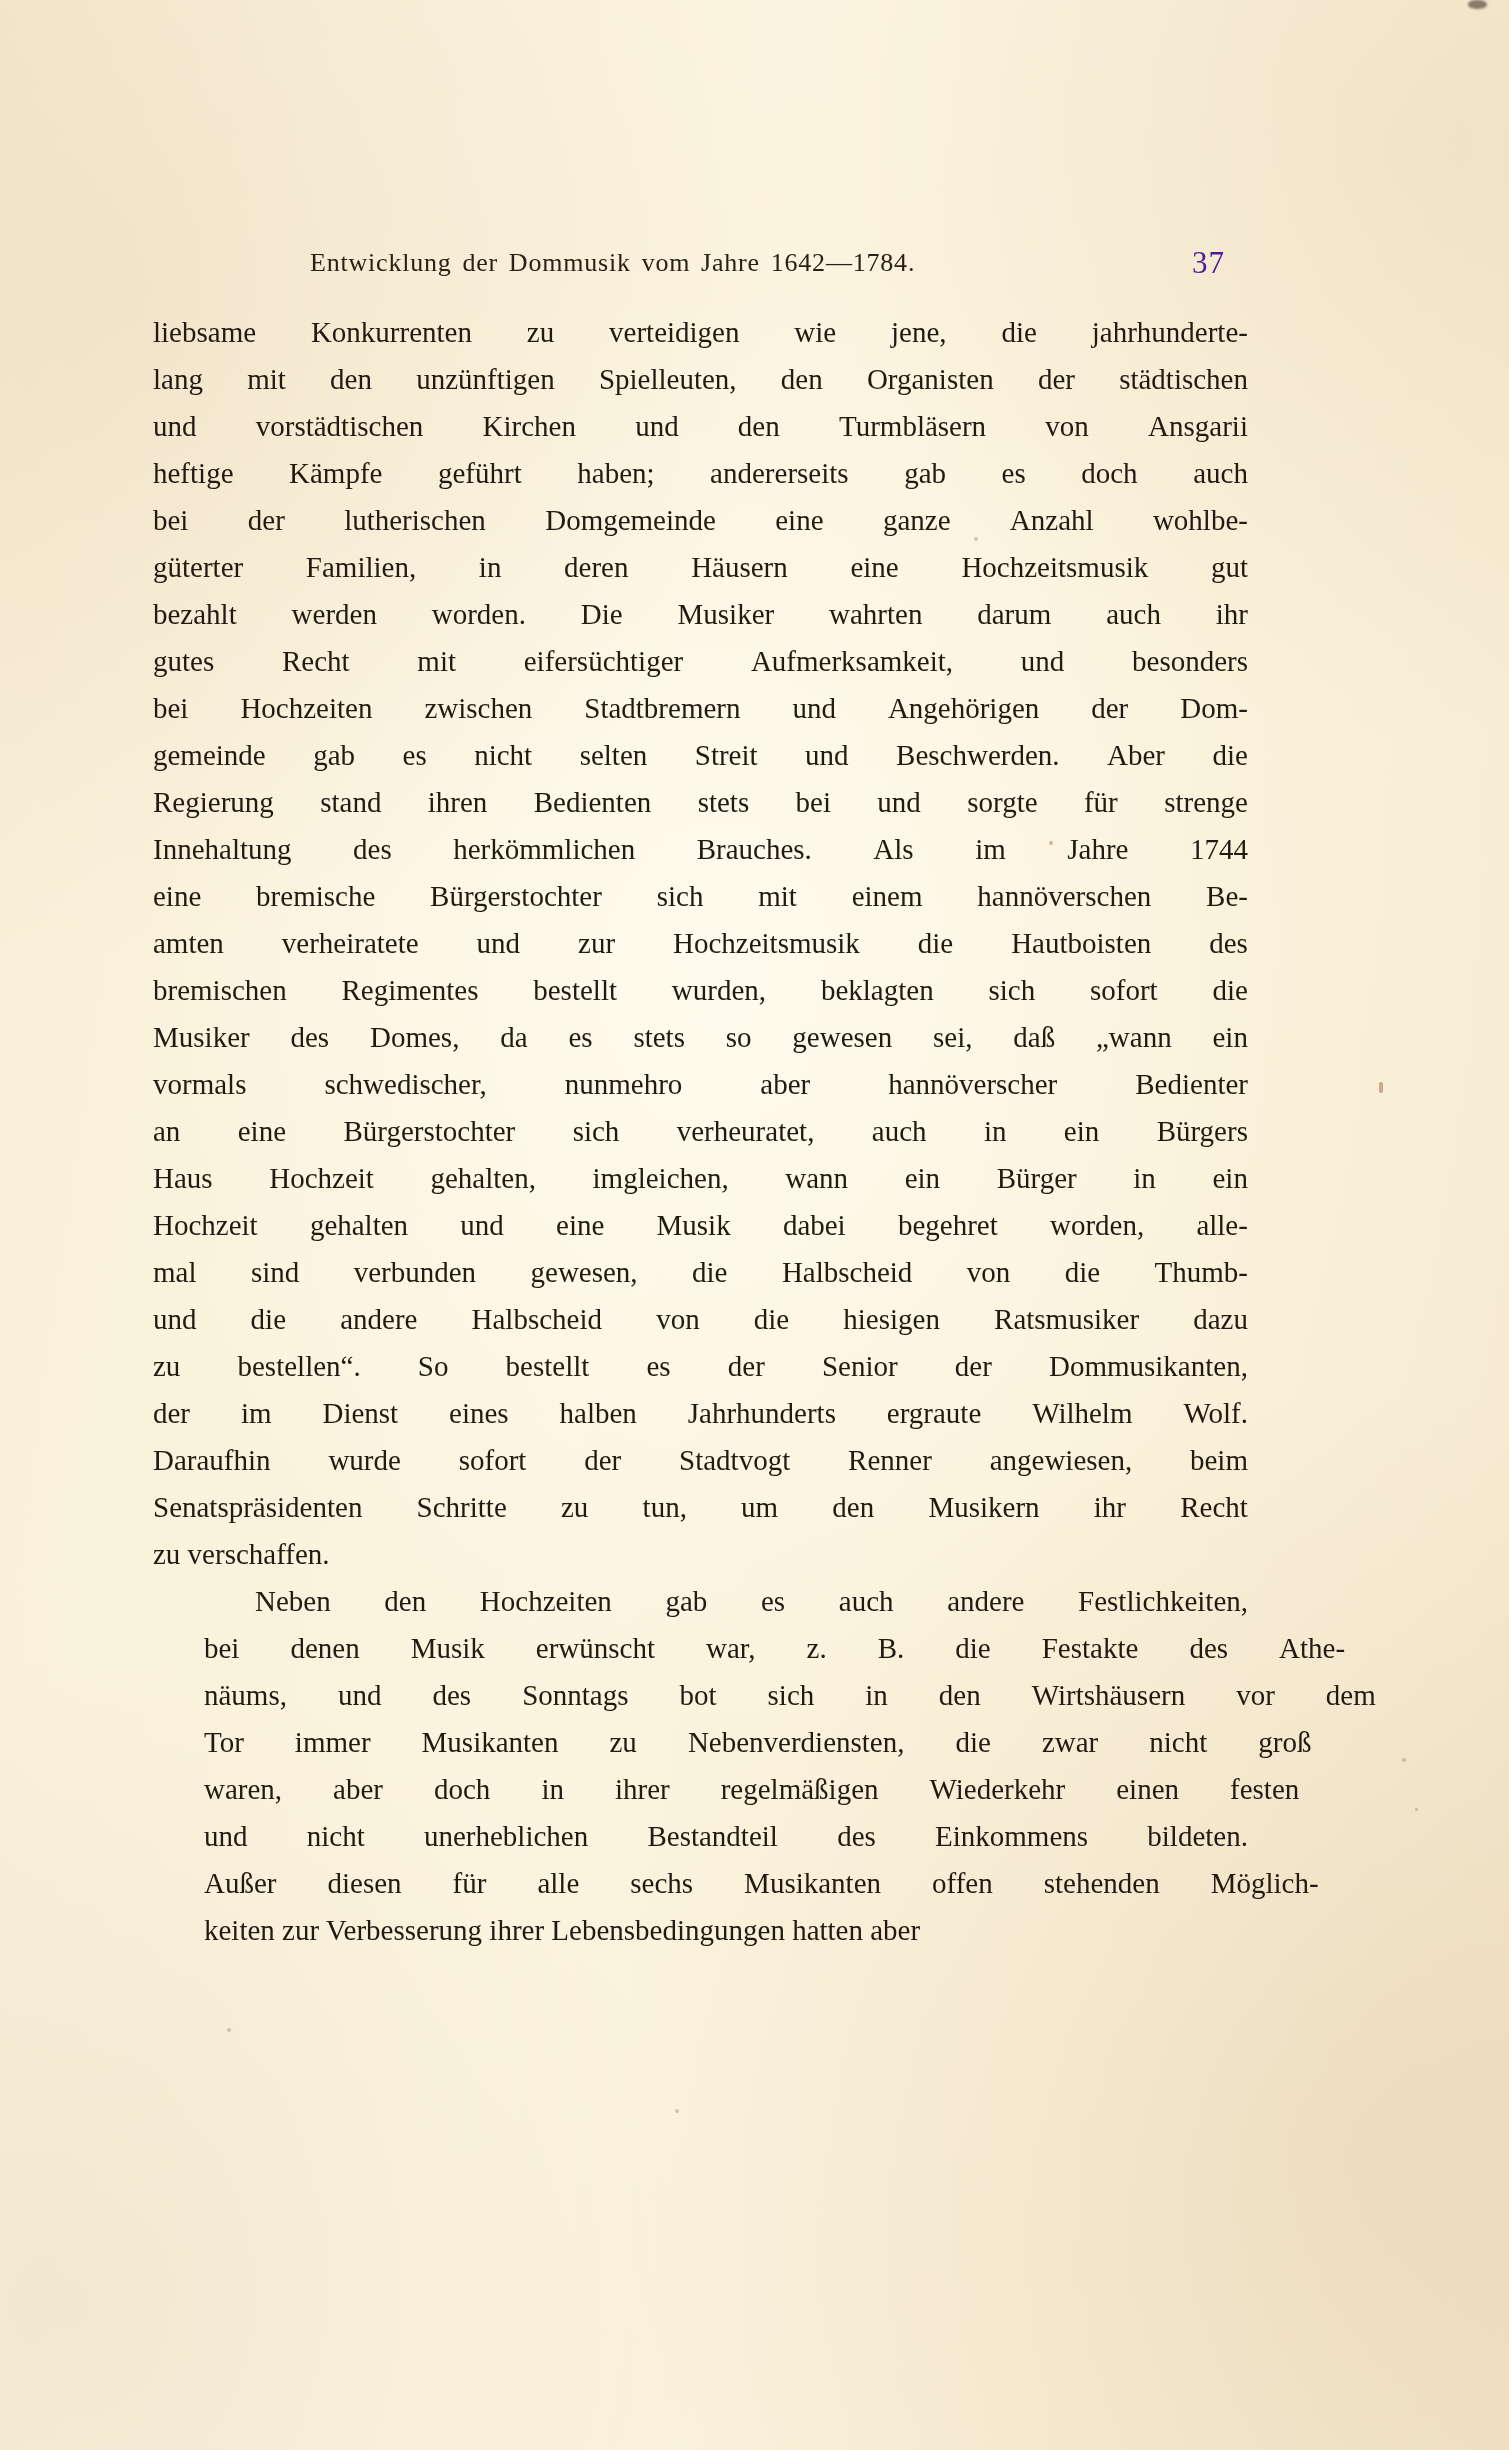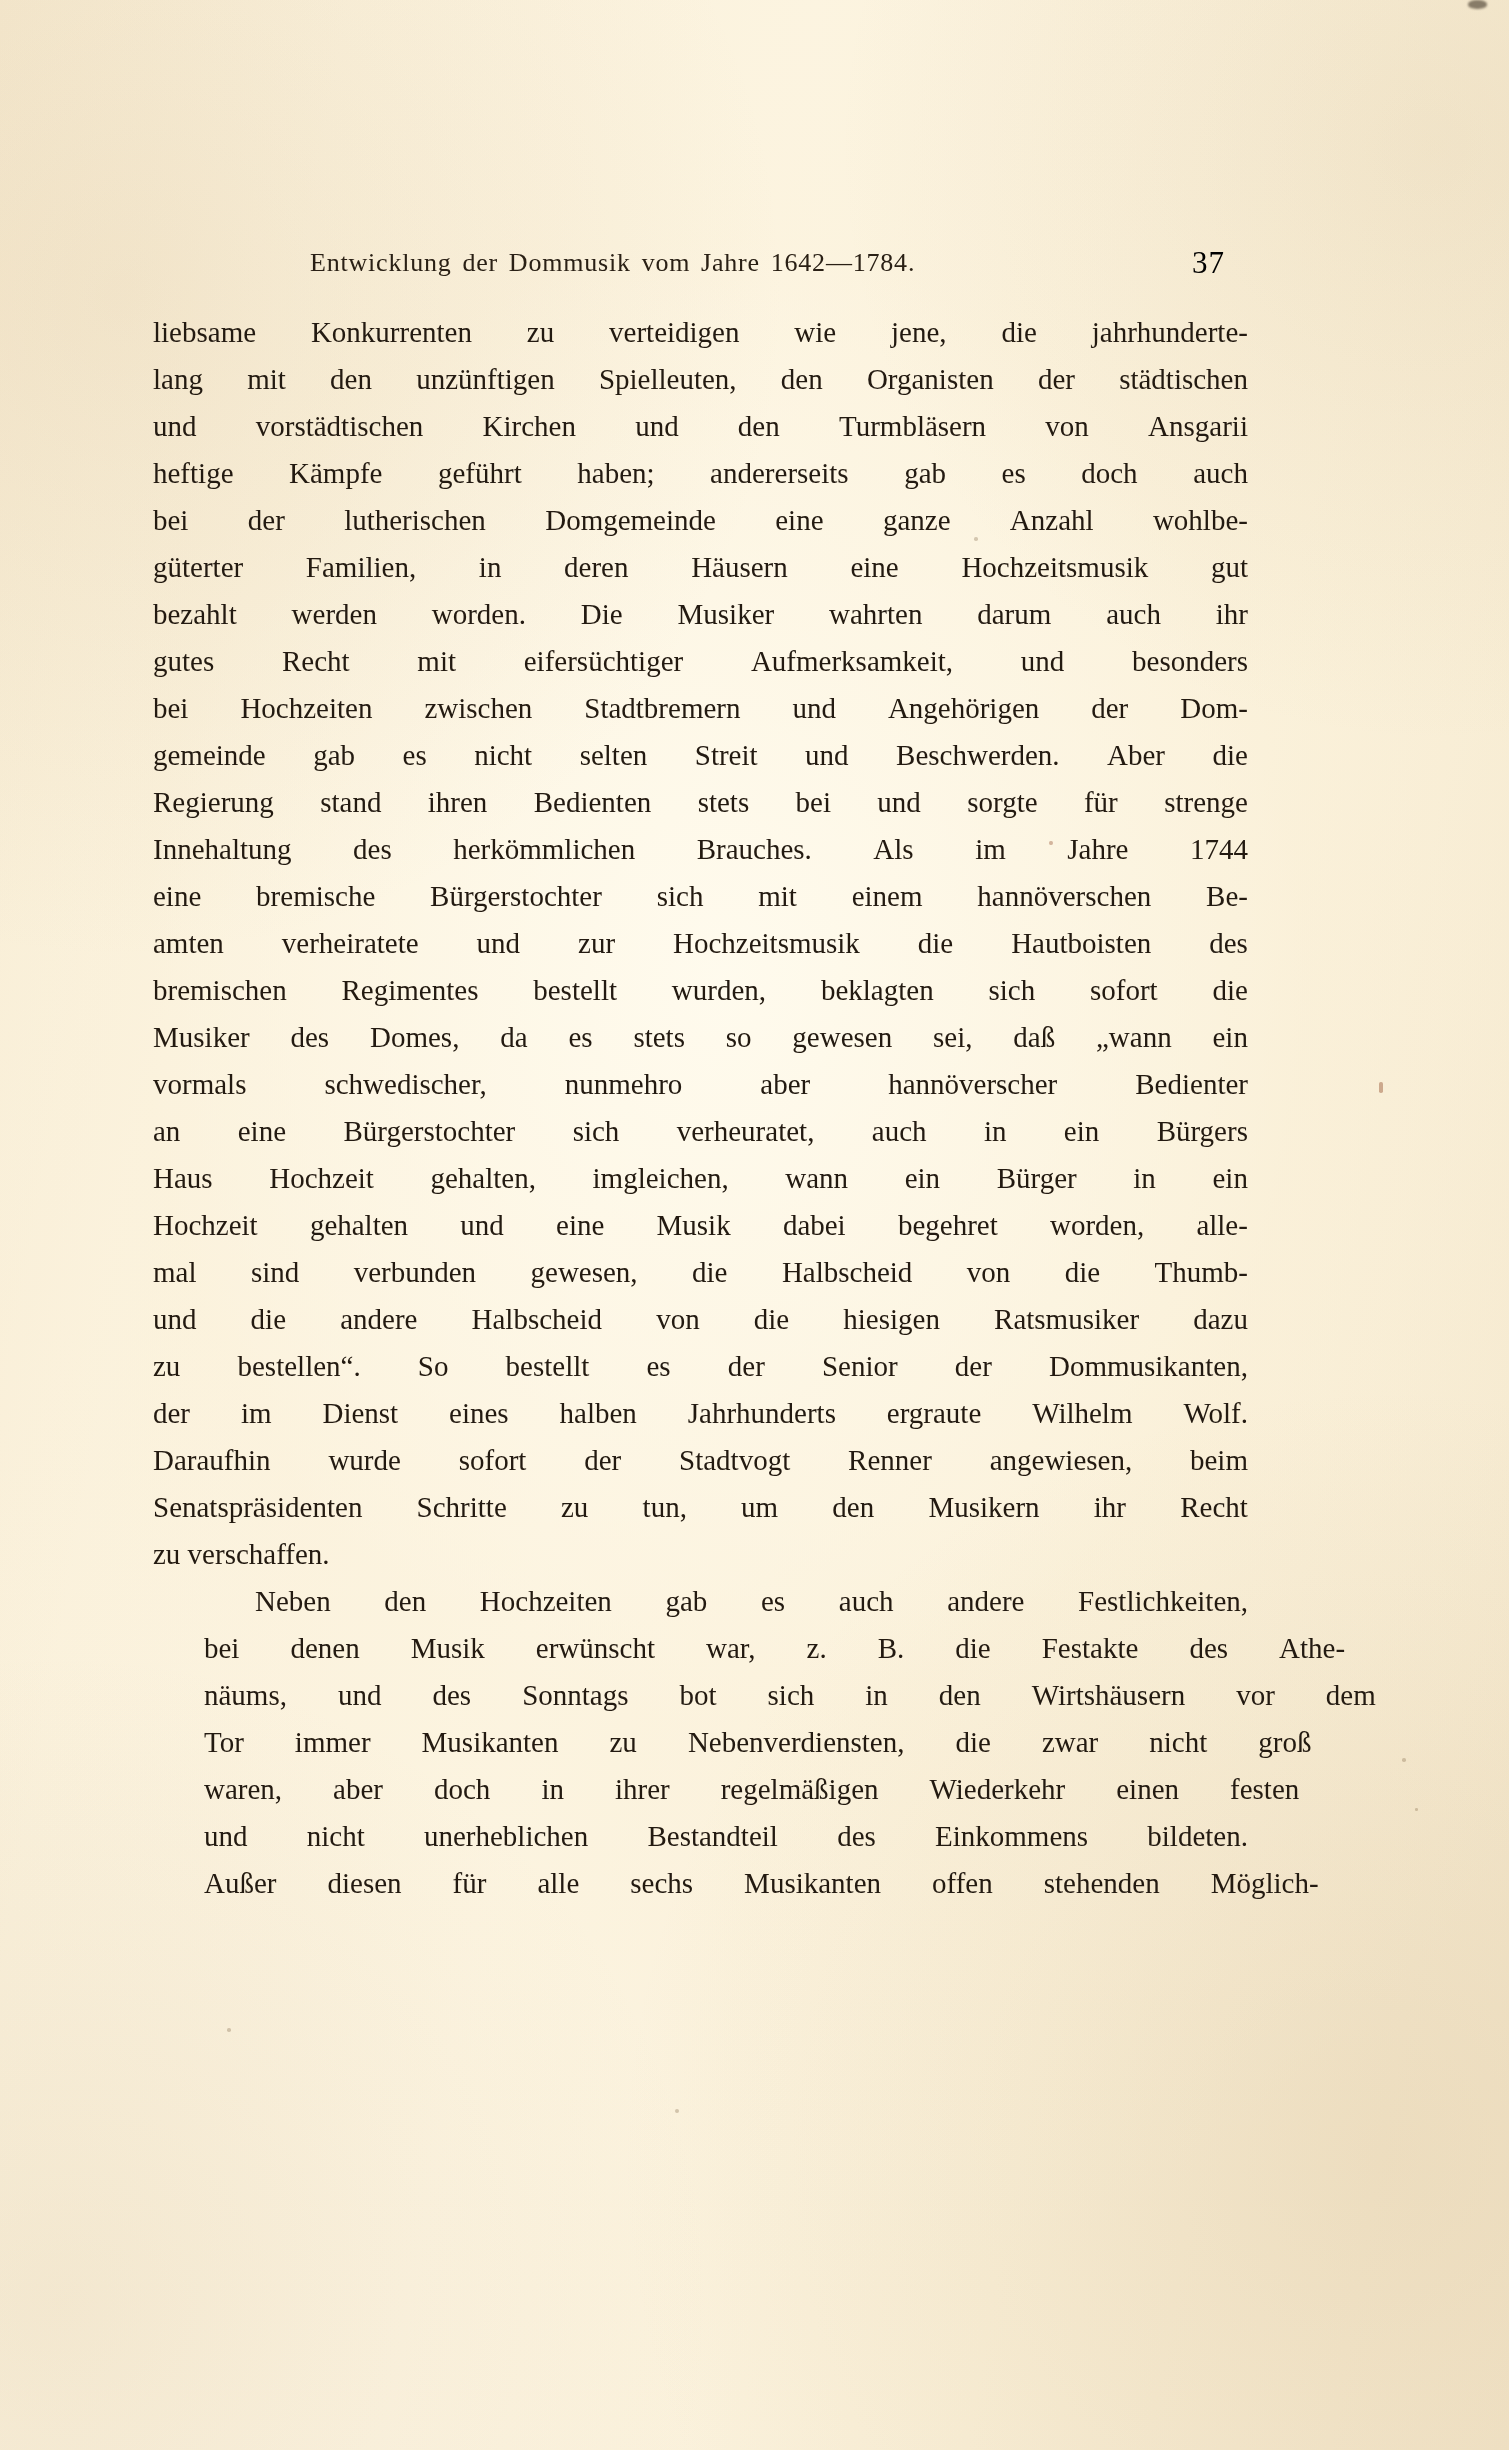--- a/index.html
+++ b/index.html
@@ -92,21 +92,21 @@
     word-spacing: 3.5px;
     white-space: nowrap;
     color: #2a2015;
   }
   .runhead-folio {
     position: absolute;
     left: 1039px;
     top: -3.5px;
     font-size: 31px;
     letter-spacing: 0.9px;
-    color: #000000;
+    color: #4c1d95;
   }
 
   
   .body {
     position: absolute;
     left: 145px;
     top: 309px;
     width: 1095px;
     font-size: 29px;
     line-height: 47px;
@@ -516,17 +516,18 @@
           <span>Außer</span>
           <span>diesen</span>
           <span>für</span>
           <span>alle</span>
           <span>sechs</span>
           <span>Musikanten</span>
           <span>offen</span>
           <span>stehenden</span>
           <span>Möglich-</span>
         </span>
+        <span class="ln last">keiten zur Verbesserung ihrer Lebensbedingungen hatten aber</span>
       </p>
     </div>
 
 </div>
 
 
 </body></html>

